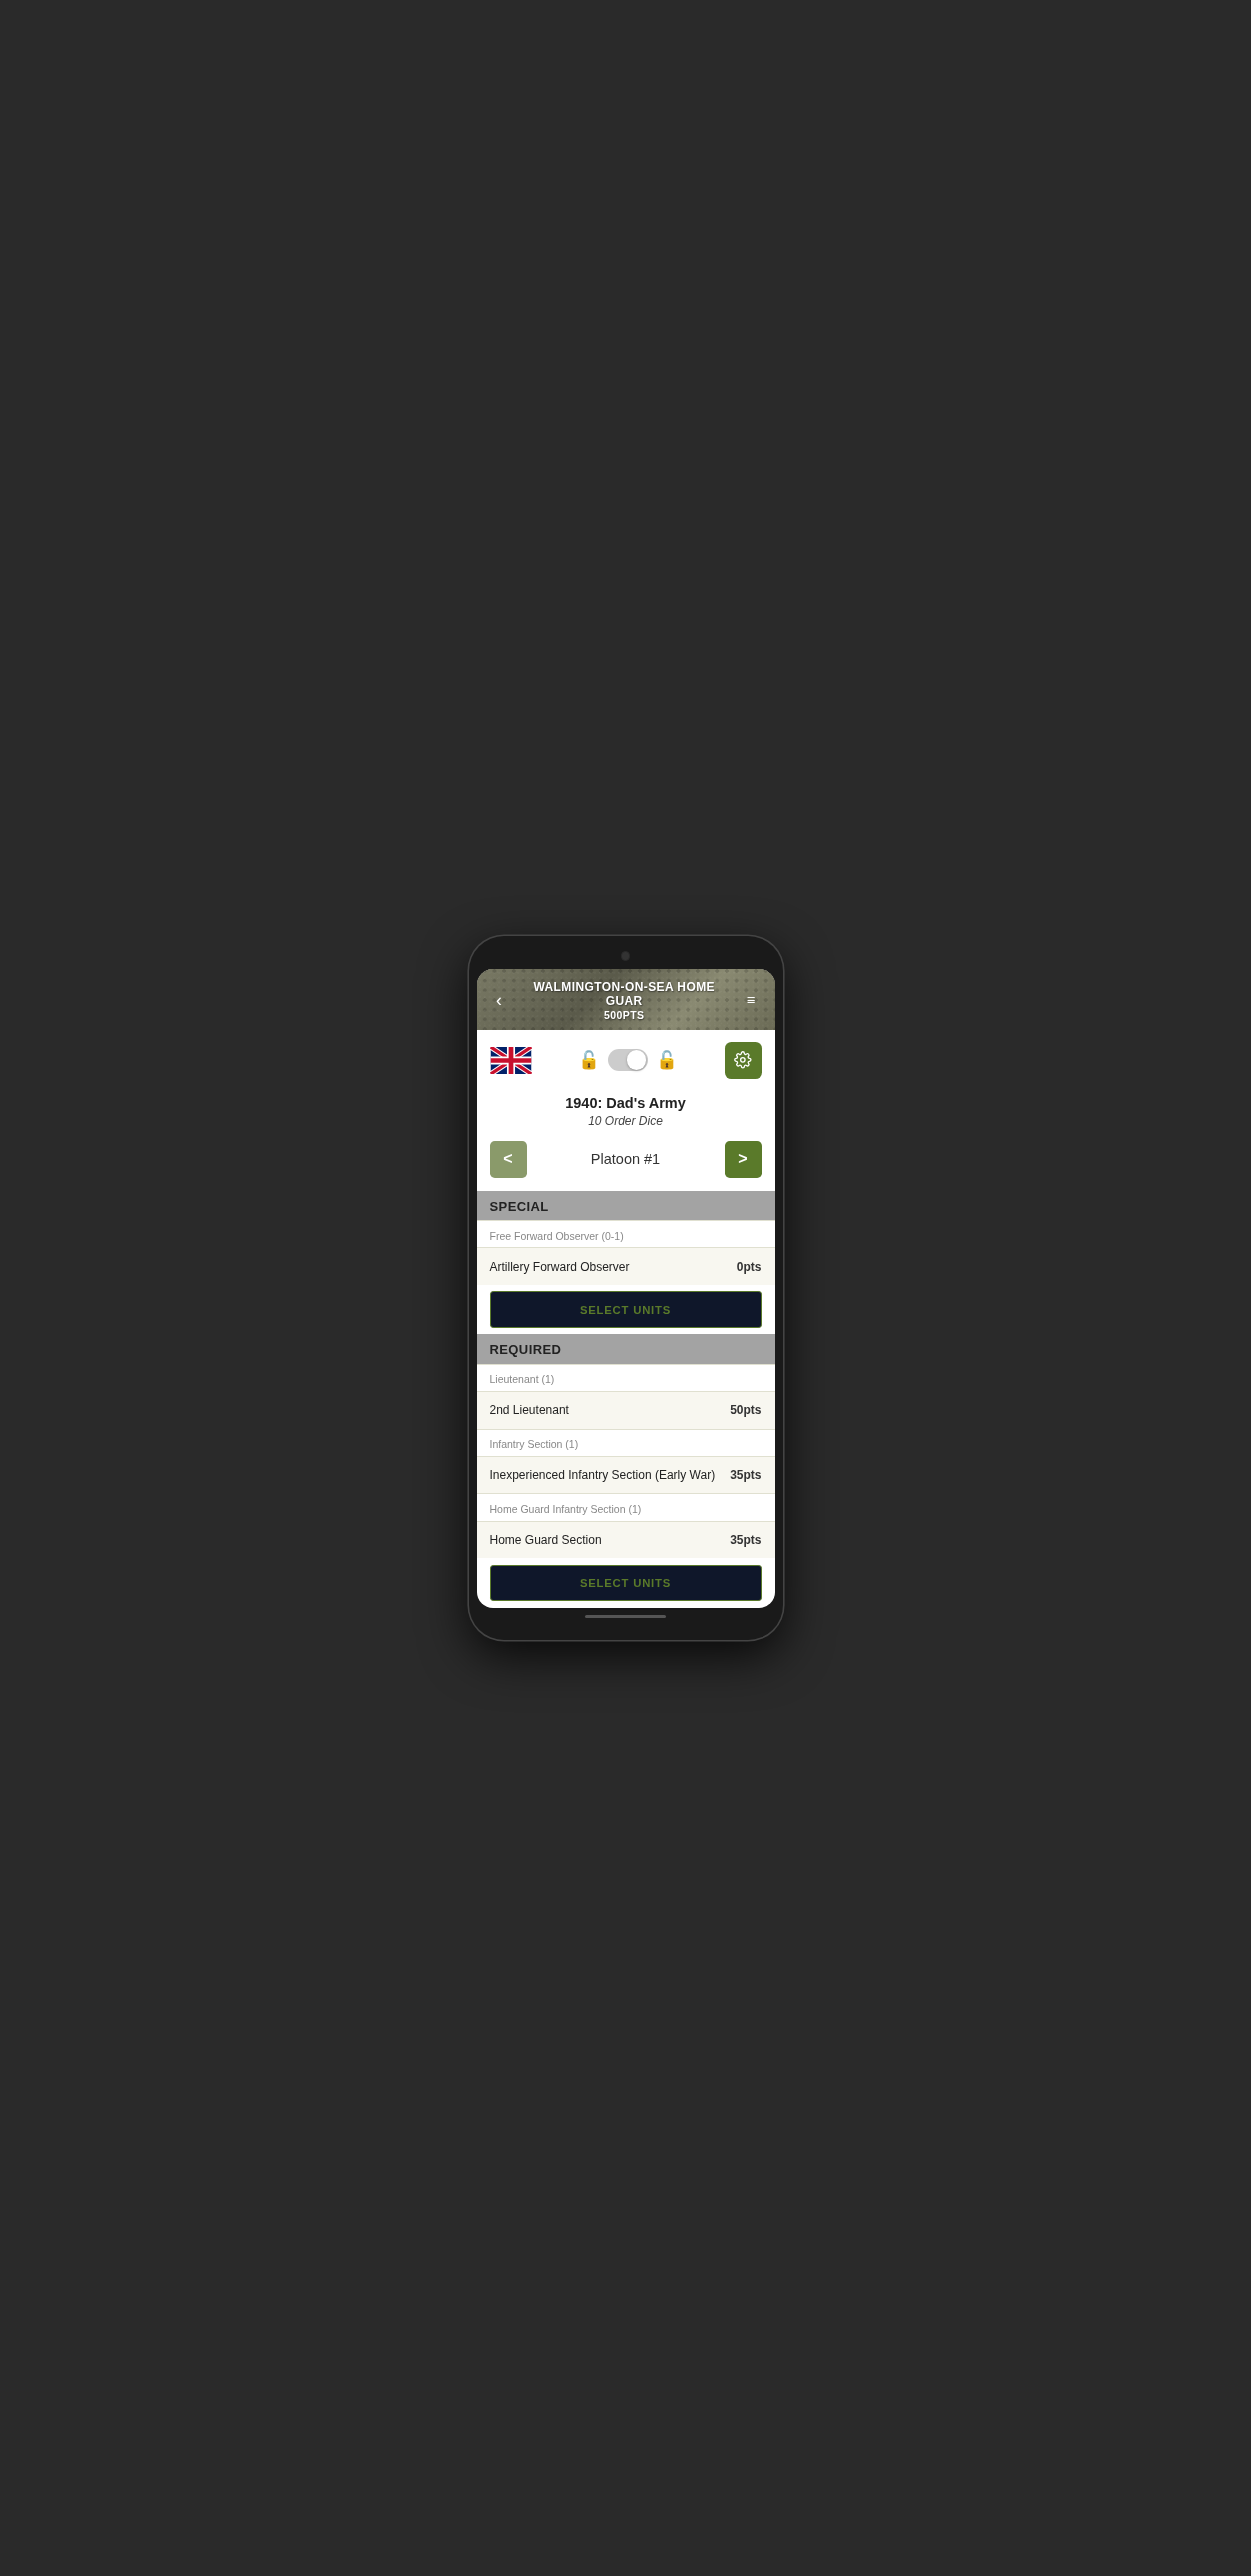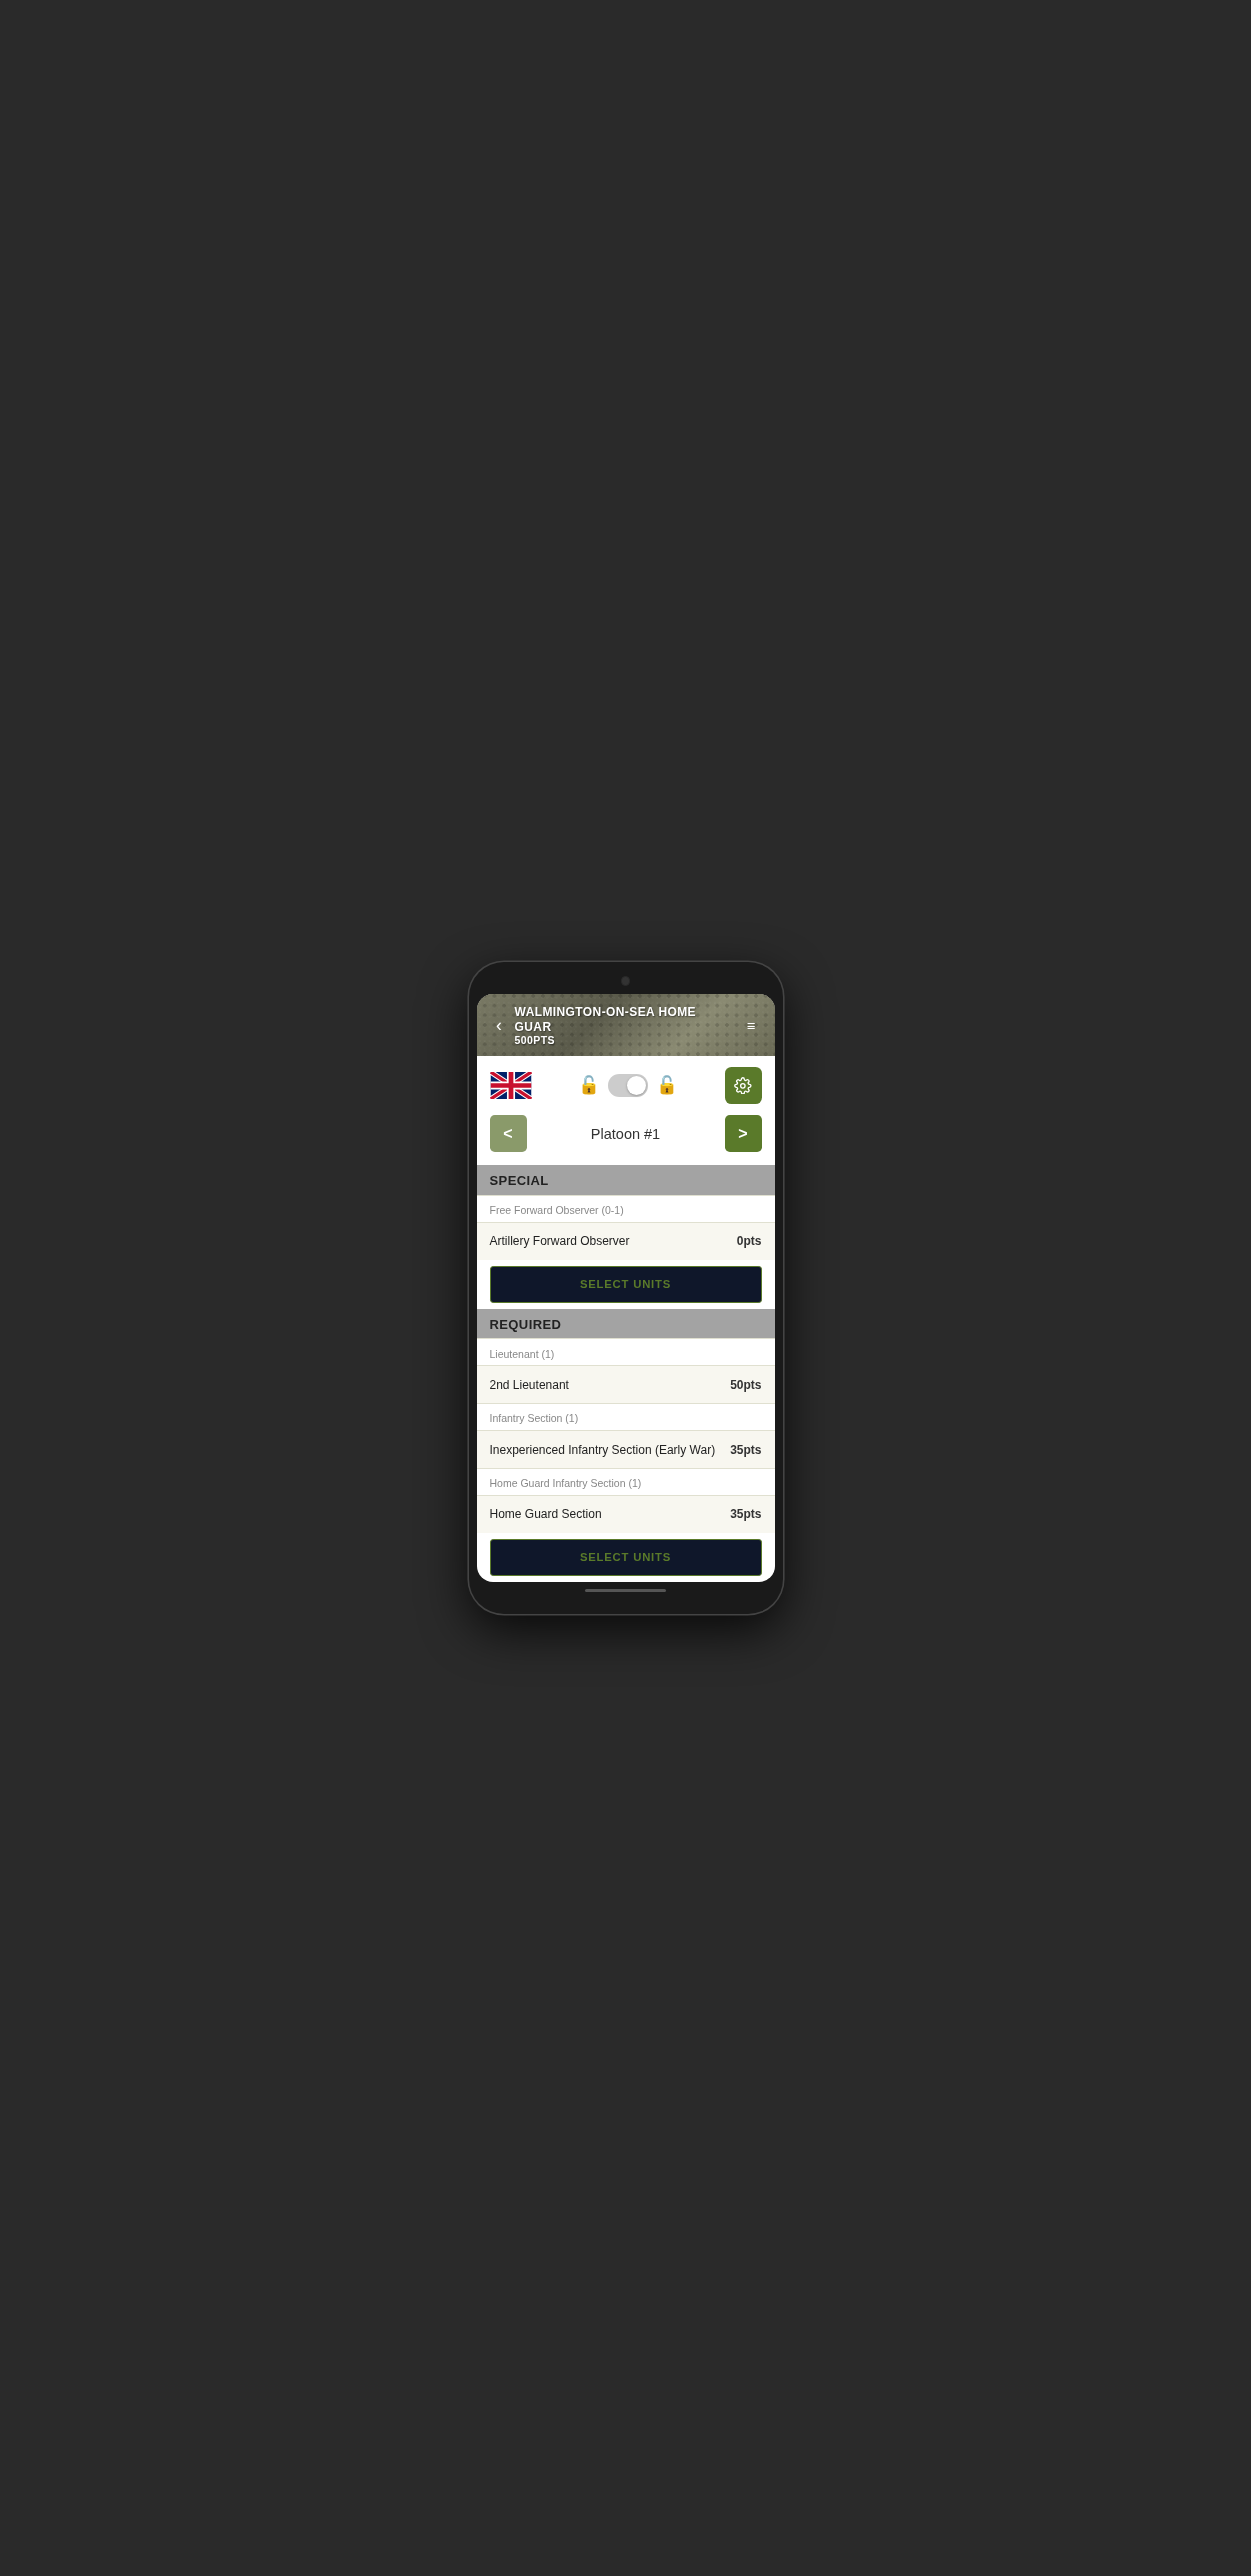--- a/index.html
+++ b/index.html
@@ -65,20 +65,21 @@
       font-size: 17.7px;
       cursor: pointer;
       z-index: 1;
       background: none;
       border: none;
       padding: 3.2px 6.4px;
     }
 
     .header-title-group {
       flex: 1;
+      text-align: center;
       z-index: 1;
       padding: 0 6.4px;
     }
 
     .header-title {
       color: #fff;
       font-size: 12px;
       font-weight: 700;
       text-transform: uppercase;
       letter-spacing: 0.4px;
@@ -351,20 +352,24 @@
       </div>
 
       <button class="settings-btn">
         <svg class="gear-svg" viewBox="0 0 24 24" fill="none" xmlns="http://www.w3.org/2000/svg">
           <path d="M12 15a3 3 0 1 0 0-6 3 3 0 0 0 0 6z" stroke="#fff" stroke-width="1.8"></path>
           <path d="M19.4 15a1.65 1.65 0 0 0 .33 1.82l.06.06a2 2 0 0 1-2.83 2.83l-.06-.06a1.65 1.65 0 0 0-1.82-.33 1.65 1.65 0 0 0-1 1.51V21a2 2 0 0 1-4 0v-.09A1.65 1.65 0 0 0 9 19.4a1.65 1.65 0 0 0-1.82.33l-.06.06a2 2 0 0 1-2.83-2.83l.06-.06A1.65 1.65 0 0 0 4.68 15a1.65 1.65 0 0 0-1.51-1H3a2 2 0 0 1 0-4h.09A1.65 1.65 0 0 0 4.6 9a1.65 1.65 0 0 0-.33-1.82l-.06-.06a2 2 0 0 1 2.83-2.83l.06.06A1.65 1.65 0 0 0 9 4.68a1.65 1.65 0 0 0 1-1.51V3a2 2 0 0 1 4 0v.09a1.65 1.65 0 0 0 1 1.51 1.65 1.65 0 0 0 1.82-.33l.06-.06a2 2 0 0 1 2.83 2.83l-.06.06A1.65 1.65 0 0 0 19.4 9a1.65 1.65 0 0 0 1.51 1H21a2 2 0 0 1 0 4h-.09a1.65 1.65 0 0 0-1.51 1z" stroke="#fff" stroke-width="1.8"></path>
         </svg>
       </button>
     </div>
 
+    <div class="army-info">
+      <div class="army-name">1940: Dad's Army</div>
+      <div class="order-dice">10 Order Dice</div>
+    </div>
 
     <div class="platoon-nav">
       <button class="nav-btn-left">&lt;</button>
       <span class="platoon-label">Platoon #1</span>
       <button class="nav-btn-right">&gt;</button>
     </div>
 
     <div>
       <div class="section-header">
         <span class="section-title">SPECIAL</span>

